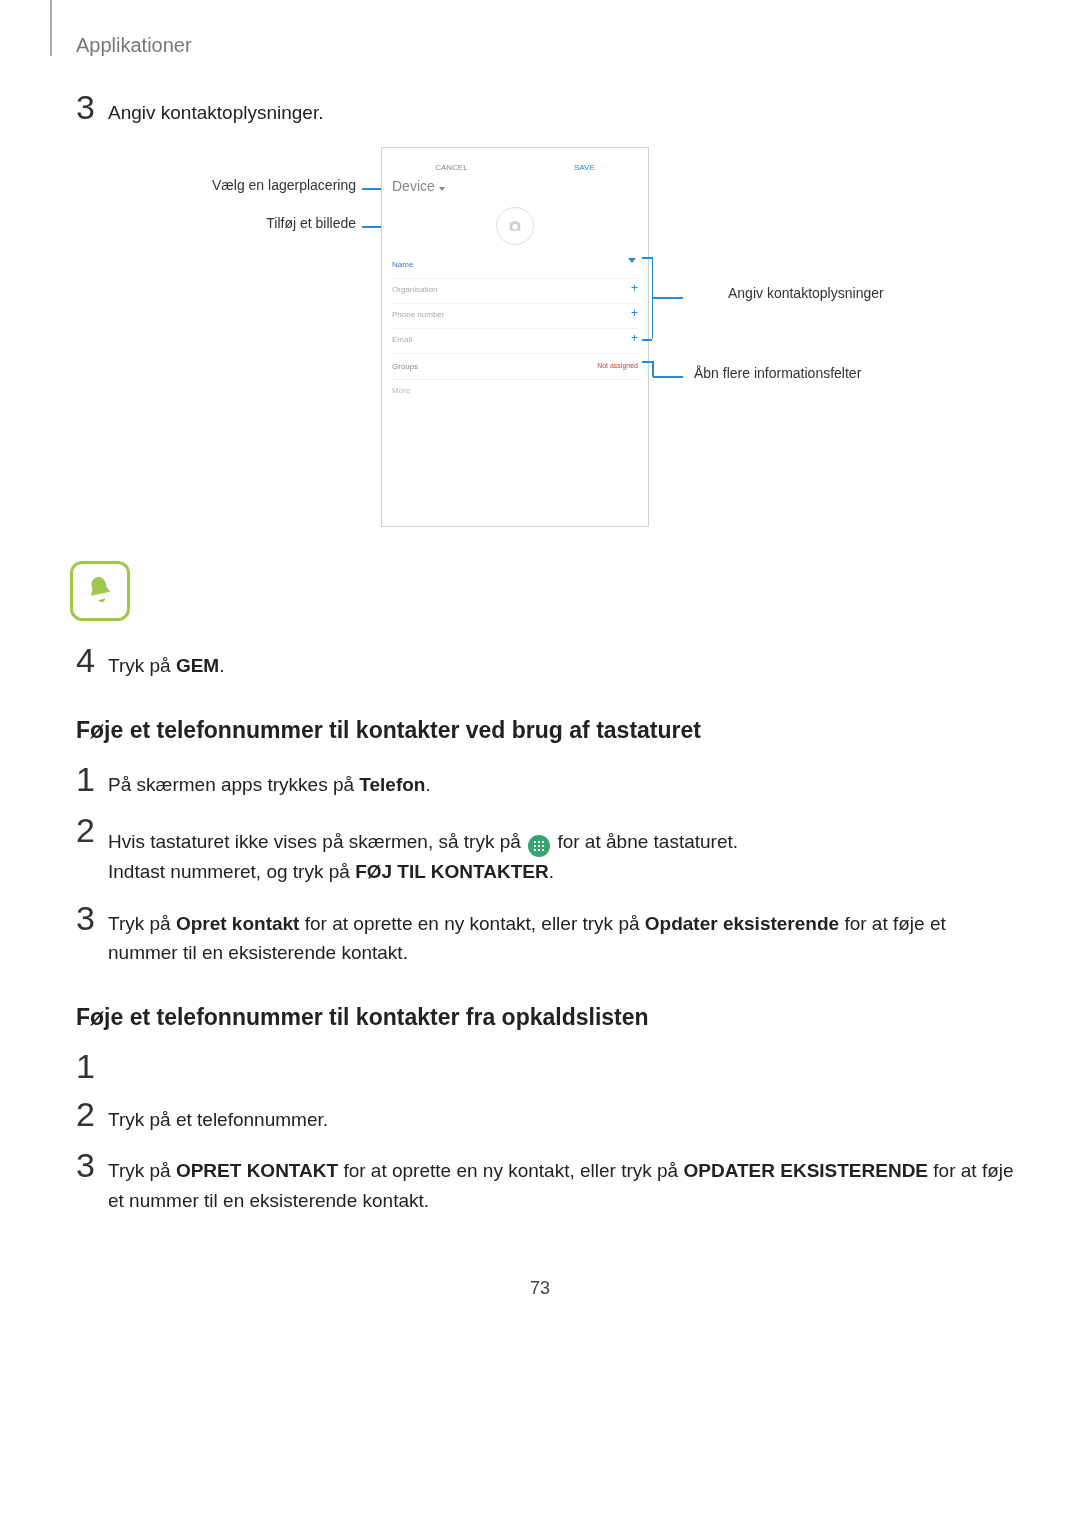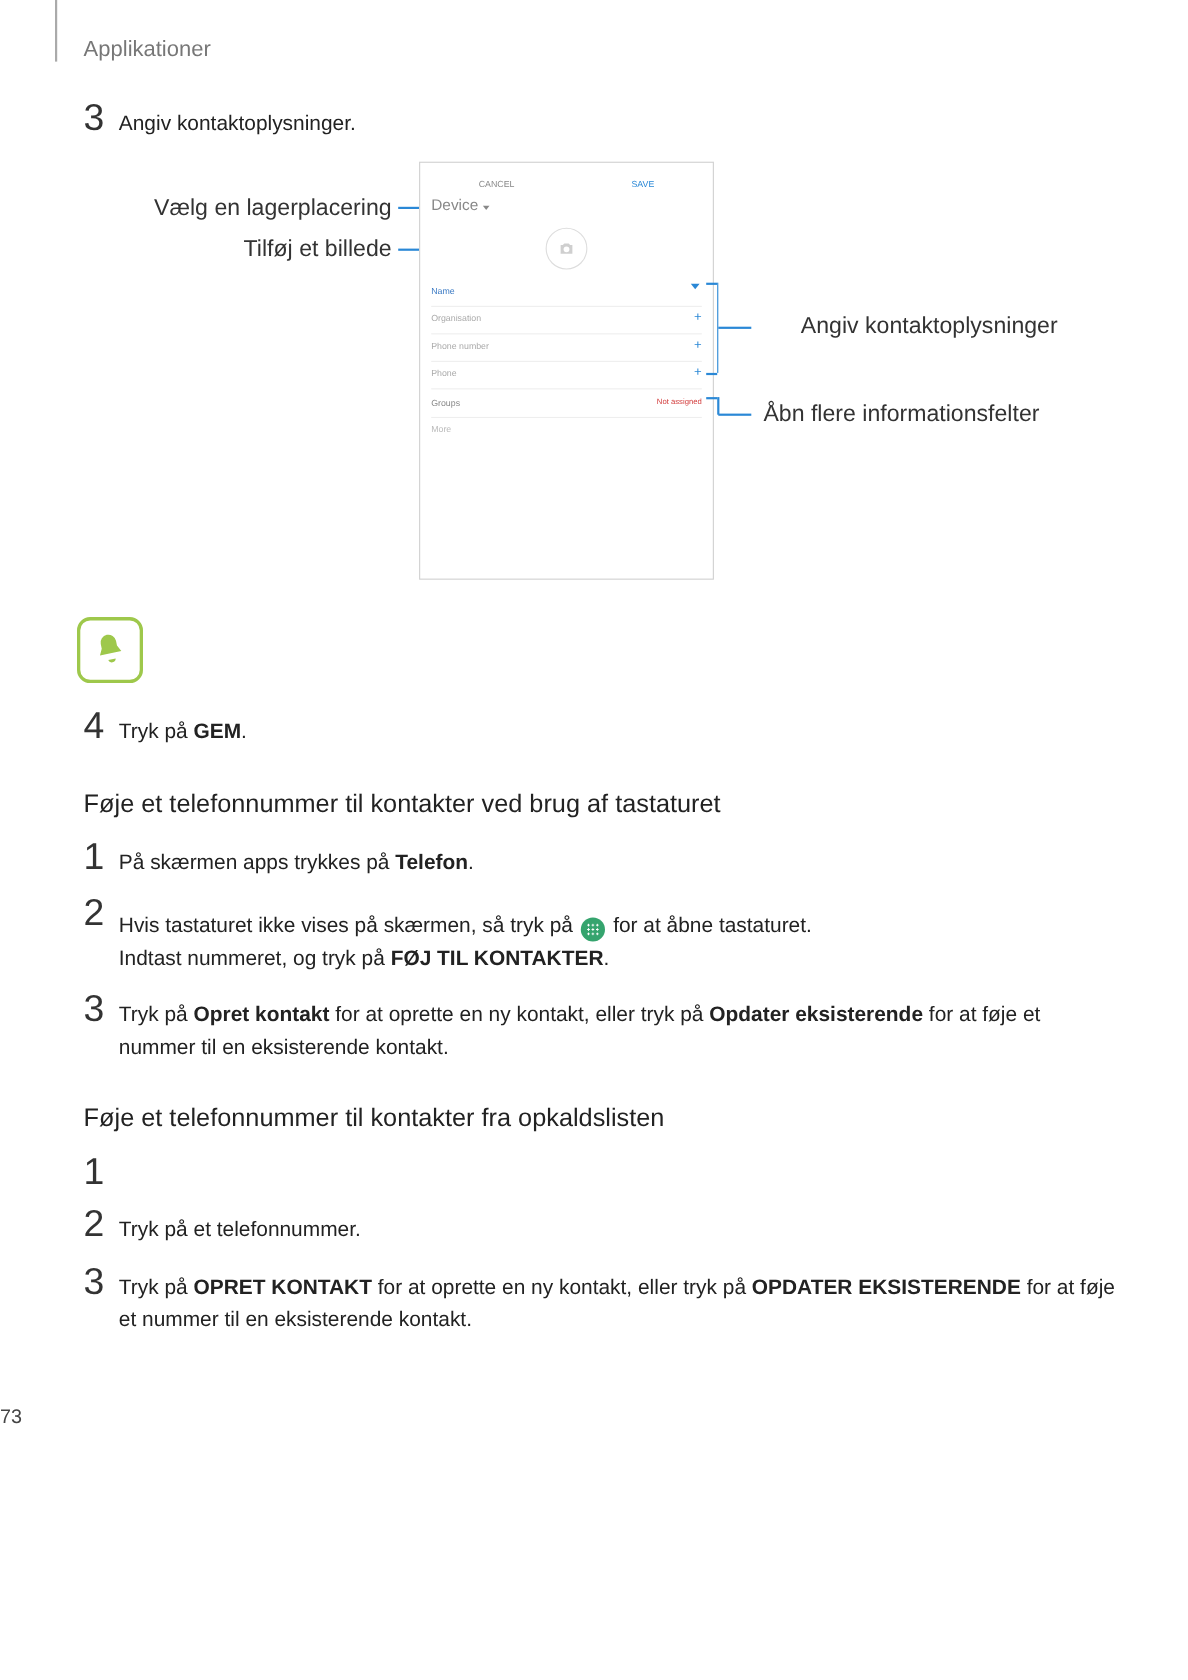--- a/index.html
+++ b/index.html
@@ -3,21 +3,21 @@
 <meta charset="utf-8">
 <style>
   html,body{margin:0;padding:0;width:1080px;font-family:"Segoe UI",Arial,sans-serif;color:#222;background:#fff}
   .page{position:relative;width:1080px;height:1333px;box-sizing:border-box;padding:14px 0 0 0}
   .side-rule{position:absolute;left:50px;top:0;width:0;height:56px;border-left:2px solid #aaa}
   .header{position:absolute;left:76px;top:34px;font-size:20px;color:#777}
   .step{display:flex;margin-left:76px;margin-right:60px;align-items:flex-start}
   .step-num{font-size:34px;font-weight:300;color:#333;width:32px;flex:0 0 32px;line-height:1}
   .step-body{font-size:19px;line-height:1.55;padding-top:8px}
   .bold{font-weight:700}
-  .h2{font-size:23px;font-weight:400;margin:36px 0 18px 76px}
+  .h2{font-size:23px;font-weight:700;margin:36px 0 18px 76px}
   .note-row{display:flex;align-items:center;margin:18px 0 8px 70px}
   .note-icon{width:54px;height:54px;border:3px solid #9ec84b;border-radius:12px;display:flex;align-items:center;justify-content:center;margin-right:26px;flex:0 0 54px}
   .note-icon svg{width:34px;height:34px;transform:rotate(-12deg)}
   .note-text{font-size:19px}
   .keypad-icon{display:inline-flex;width:22px;height:22px;border-radius:50%;background:#35a46e;vertical-align:-4px;margin:0 2px;align-items:center;justify-content:center}
   .keypad-icon span{display:block;width:12px;height:12px;background-image:radial-gradient(#fff 1px,transparent 1px);background-size:4px 4px}
 
   
   .diagram-wrap{position:relative;margin:20px 0 24px 0;height:390px}
   .phone-frame{position:absolute;left:381px;top:0;width:266px;height:378px;border:1px solid #d0d0d0;background:#fff}
@@ -30,28 +30,28 @@
   .ph-device{font-size:14px;color:#888;margin:6px 0 4px 10px}
   .ph-device::after{content:"";display:inline-block;margin-left:4px;width:0;height:0;border-left:3px solid transparent;border-right:3px solid transparent;border-top:4px solid #888}
   .ph-imgwrap{display:flex;justify-content:center;align-items:center;height:56px}
   .ph-imgbtn{width:36px;height:36px;border:1px solid #ddd;border-radius:50%;display:flex;align-items:center;justify-content:center}
   .ph-imgbtn svg{width:16px;height:16px;opacity:.4}
   .ph-groups{font-size:8px;color:#888;margin:0 10px;padding:8px 0;border-bottom:1px solid #eee;position:relative}
   .ph-groups .na{position:absolute;right:0;color:#d23a3a;font-size:7px}
   .ph-more{font-size:8px;color:#bbb;margin:6px 10px 0;position:relative}
   .ph-more .chev{position:absolute;right:2px;top:0}
 
-  .callout{position:absolute;font-size:21px;color:#333;white-space:nowrap}
+  .callout{position:absolute;font-size:14px;color:#333;white-space:nowrap}
   .callout.left{text-align:right}
   .leader{position:absolute;background:#2a88d6}
   .leader-v{width:1.5px}
   .leader-h{height:1.5px}
   .bracket{position:absolute;border-right:1.5px solid #2a88d6}
 
-  .pagenum{position:absolute;left:0;right:0;bottom:34px;text-align:left;font-size:18px;color:#444}
+  .pagenum{position:absolute;left:0;right:0;bottom:34px;text-align:center;font-size:18px;color:#444}
 </style>
 </head>
 <body>
 
 <div class="page">
   <div class="side-rule"></div>
   <div class="header">Applikationer</div>
 
   <div class="step" style="margin-top:76px">
     <div class="step-num">3</div>
@@ -74,21 +74,21 @@
       <div class="ph-imgwrap">
         <div class="ph-imgbtn">
           <svg viewBox="0 0 24 24">
               <path fill="#888" d="M4 7h3l2-2h6l2 2h3v12H4z M12 9a4 4 0 100 8 4 4 0 000-8z"></path>
             </svg>
         </div>
       </div>
       <div class="ph-row" style="color:#3b7ac4"><span>Name</span><span class="chev"></span></div>
       <div class="ph-row"><span>Organisation</span><span class="plus">+</span></div>
       <div class="ph-row"><span>Phone number</span><span class="plus">+</span></div>
-      <div class="ph-row"><span>Phone</span><span class="plus">+</span></div>
+      <div class="ph-row"><span>Email</span><span class="plus">+</span></div>
       <div class="ph-groups"><span>Groups</span><span class="na">Not assigned</span></div>
       <div class="ph-more"><span>More</span><span class="chev"></span></div>
     </div>
 
     <div class="bracket" style="left:652px;top:110px;height:82px"></div>
     <div class="leader leader-h" style="left:652px;top:110px;width:10px;transform:translateX(-10px)"></div>
     <div class="leader leader-h" style="left:652px;top:192px;width:10px;transform:translateX(-10px)"></div>
     <div class="leader leader-h" style="left:653px;top:150px;width:30px"></div>
     <div class="callout" style="left:728px;top:138px">Angiv kontaktoplysninger</div>
 

